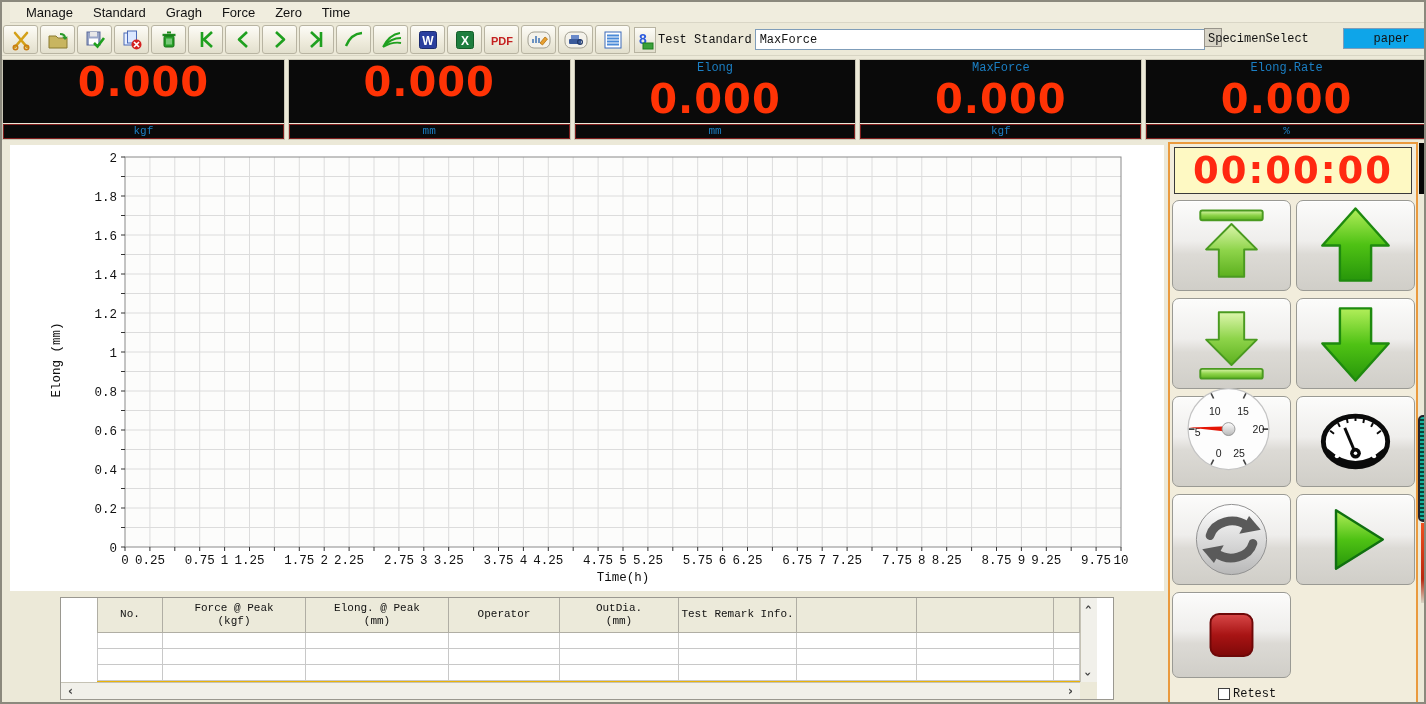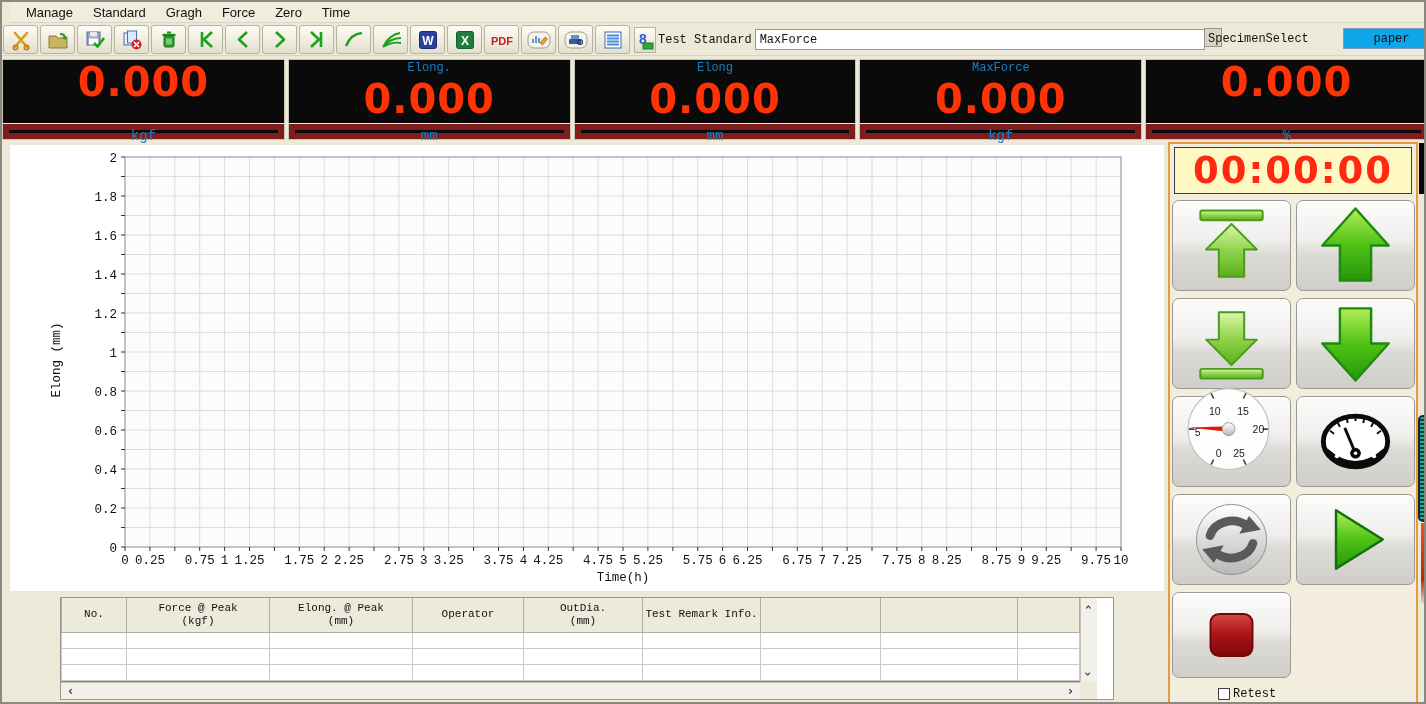--- a/index.html
+++ b/index.html
@@ -30,28 +30,28 @@
   .dd-value{flex:1;text-align:center;font-family:"Liberation Mono",monospace;font-size:12px;color:#111;}
   .dd-arrow{width:17px;height:17px;margin-right:1px;background:linear-gradient(180deg,#f4f2e8,#d6d2c2);
             border:1px solid #b0ac9c;font-size:9px;color:#444;display:flex;align-items:center;justify-content:center;}
   
   .readouts{position:absolute;left:0;top:57px;width:1426px;height:81px;display:flex;gap:3px;}
   .readout{flex:1;background:#ece9d8;display:flex;flex-direction:column;border:1px solid #cac7b6;}
   .ro-title{background:#0a0a0a;color:#1b7fc4;font-family:"Liberation Mono",monospace;
             font-size:12px;text-align:center;height:17px;line-height:17px;}
   .ro-value{background:#0a0a0a;color:#ff3305;font-family:"DejaVu Sans",sans-serif;font-weight:bold;
             font-size:40px;line-height:44px;text-align:center;flex:1;letter-spacing:1px;}
-  .ro-unit{background:#0a0a0a;border:6px solid #7f1d1d;color:#1b7fc4;margin-top:1px;
-           font-family:"Liberation Mono",monospace;font-size:14px;text-align:center;height:15px;line-height:13px;}
+  .ro-unit{background:#0a0a0a;border:1px solid #7f1d1d;color:#1b7fc4;margin-top:1px;
+           font-family:"Liberation Mono",monospace;font-size:11px;text-align:center;height:15px;line-height:13px;}
   
   .chart-box{position:absolute;left:8px;top:143px;width:1154px;height:446px;background:#ffffff;}
   
   .tbl-wrap{position:absolute;left:58px;top:595px;width:1054px;height:103px;background:#fff;
             border:1px solid #9a9890;display:grid;grid-template-columns:1019px 17px;grid-template-rows:84px 17px;overflow:hidden;}
-  .tbl-main{overflow:hidden;background:#14b8a6;}
+  .tbl-main{overflow:hidden;background:#eab308;margin-left:36px;}
   table.grid{border-collapse:collapse;table-layout:fixed;width:100%;}
   table.grid th{background:#eceada;border:1px solid #b0aea4;border-top:none;
                 font-family:"Liberation Mono",monospace;font-size:11px;font-weight:normal;color:#111;
                 height:34px;line-height:13px;text-align:center;padding:0;}
   table.grid td{border:1px solid #c8c8c8;height:16px;padding:0;background:#fff;}
   .vscroll{background:#f1f0ea;border-left:1px solid #c5c2b5;position:relative;}
   .hscroll{background:#f1f0ea;border-top:1px solid #c5c2b5;position:relative;}
   .sb-corner{background:#ece9d8;}
   .sb-arrow{position:absolute;font-family:"DejaVu Sans",sans-serif;font-size:12px;font-weight:bold;color:#444;
             width:15px;height:15px;display:flex;align-items:center;justify-content:center;}
@@ -245,35 +245,35 @@
       <span class="dd-arrow">▼</span>
     </div>
   </div>
 
   <div class="readouts">
     <div class="readout">
       <div class="ro-value">0.000</div>
       <div class="ro-unit">kgf</div>
     </div>
     <div class="readout">
-      <div class="ro-title">Elong.</div>
       <div class="ro-value">0.000</div>
       <div class="ro-unit">mm</div>
     </div>
     <div class="readout">
       <div class="ro-title">Elong</div>
       <div class="ro-value">0.000</div>
       <div class="ro-unit">mm</div>
     </div>
     <div class="readout">
       <div class="ro-title">MaxForce</div>
       <div class="ro-value">0.000</div>
       <div class="ro-unit">kgf</div>
     </div>
     <div class="readout">
+      <div class="ro-title">Elong.Rate</div>
       <div class="ro-value">0.000</div>
       <div class="ro-unit">%</div>
     </div>
   </div>
 
   <div class="chart-box">
     <svg id="chart-svg" width="1154" height="446">
         <rect x="115" y="12" width="996" height="390" fill="#fcfcfb"></rect>
         <line x1="139.9" y1="12" x2="139.9" y2="402" stroke="#dcdcdc"></line>
         <line x1="164.8" y1="12" x2="164.8" y2="402" stroke="#dcdcdc"></line>

